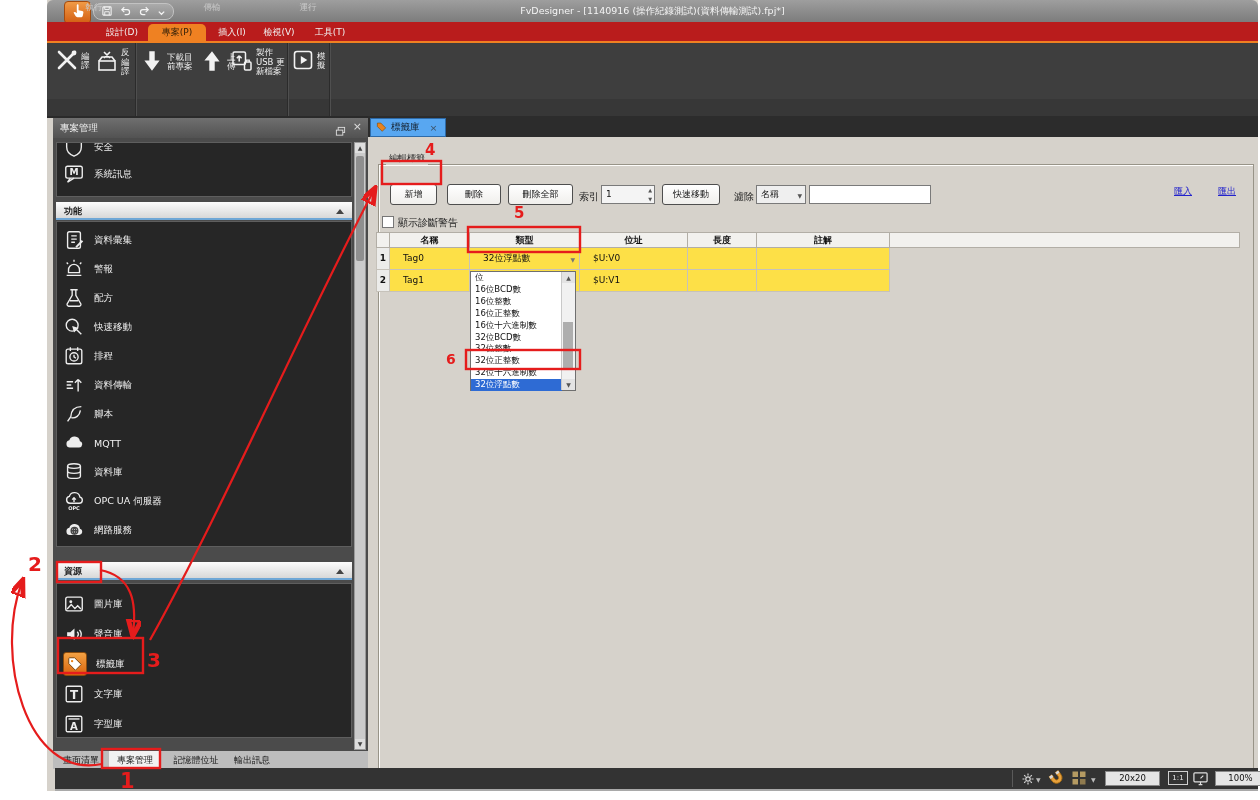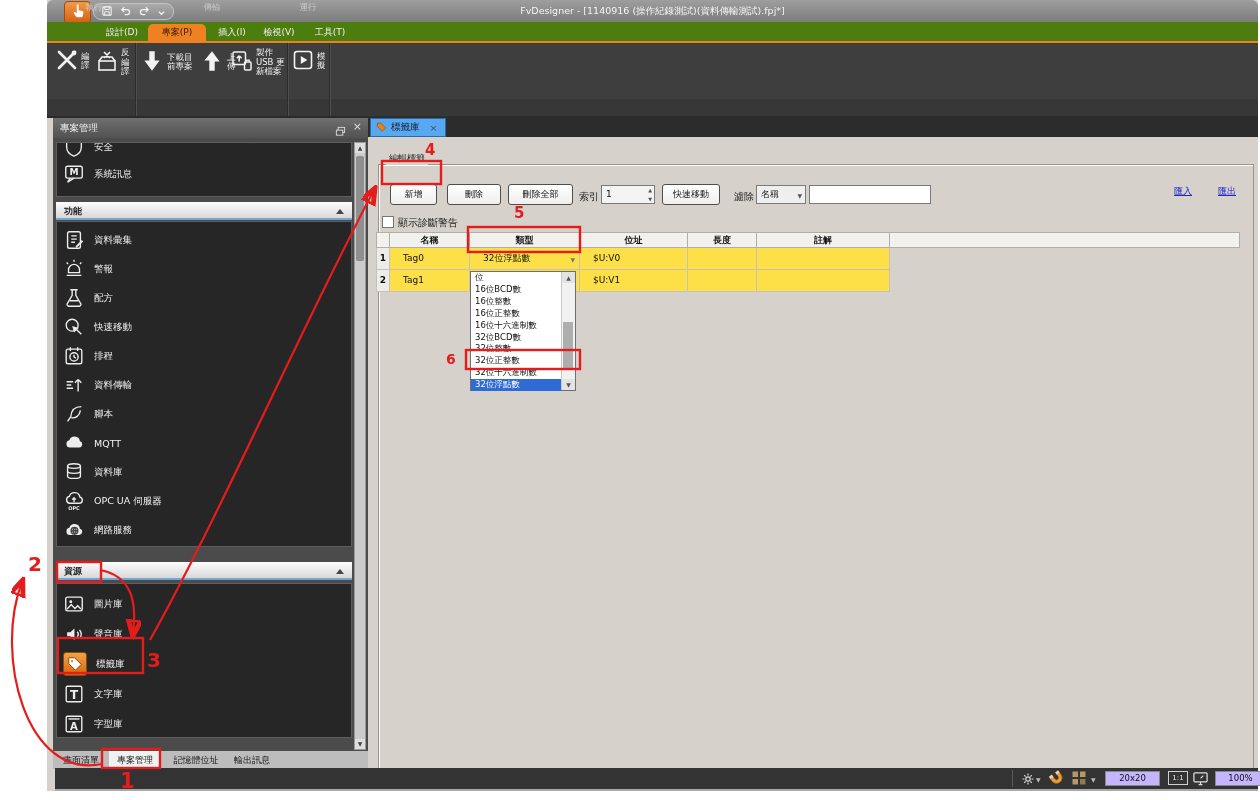--- a/index.html
+++ b/index.html
@@ -8,21 +8,21 @@
   #win{position:absolute;left:47px;top:0;width:1211px;height:791px;background:#d6d2cb}
   
   .titlebar{position:absolute;left:0;top:0;right:0;height:22px;
     background:linear-gradient(#9e9e9e,#7c7c7c);border-radius:6px 6px 0 0}
   .titletxt{position:absolute;left:0;right:0;top:5px;text-align:center;color:#f4f4f4;font-size:9.5px}
   .orb{position:absolute;left:17px;top:1px;width:25px;height:21px;border-radius:4px;
     background:linear-gradient(#f09a46,#d35f13);border:1px solid #a34a0e;display:flex;align-items:center;justify-content:center}
   .qat{position:absolute;left:46px;top:3px;height:15px;padding:0 7px;border-radius:8px;
     background:linear-gradient(#ababab,#8c8c8c);border:1px solid #c2c2c2;display:flex;align-items:center;gap:6px}
   
-  .menubar{position:absolute;left:0;top:22px;right:0;height:19px;background:#4d7c0f;border-bottom:2px solid #ef8122}
+  .menubar{position:absolute;left:0;top:22px;right:0;height:19px;background:#b91c1c;border-bottom:2px solid #ef8122}
   .mtab{position:absolute;top:2px;height:17px;line-height:17px;color:#f0f0f0;font-size:9px;text-align:center}
   .mtab.active{background:#ef8122;color:#2b1c08;border-radius:5px 5px 0 0}
   
   .ribbon{position:absolute;left:0;top:43px;right:0;height:56px;background:#3e3e3e}
   .riblabels{position:absolute;left:0;top:99px;right:0;height:17px;background:#373737;border-bottom:2px solid #2a2a2a}
   .rgl{position:absolute;top:2px;color:#c9c9c9;font-size:8.5px;width:60px;text-align:center}
   .rsep{position:absolute;top:43px;height:73px;width:1px;background:#2b2b2b;border-right:1px solid #4f4f4f}
   .rbtn{position:absolute;top:48px;display:flex;flex-direction:row;align-items:center;gap:2px;color:#f2f2f2;font-size:8.5px;line-height:9.5px;text-align:left}
   
   #panel{position:absolute;left:6px;top:118px;width:315px;height:650px;background:#4b4b4b;border-right:2px solid #9b9b9b}
@@ -37,21 +37,21 @@
   .pic svg{stroke:#ededed;fill:none;stroke-width:1.5}
   .pic.orange{background:linear-gradient(#f3a143,#d9660f);border-radius:3px;border:1px solid #8c4c0c}
   .pscroll{position:absolute;left:301px;top:24px;width:12px;height:608px;background:#cbcbcb;border:1px solid #9a9a9a;box-sizing:border-box}
   .pscroll .ar{position:absolute;left:0;width:10px;height:10px;background:#dedede;color:#444;font-size:6px;text-align:center;line-height:10px}
   .pscroll .thumb{position:absolute;left:1px;width:8px;top:13px;height:105px;background:#8f8f8f;border-radius:2px}
   .btabs{position:absolute;left:0;top:633px;width:315px;height:18px;background:#bdbdbd}
   .btab{position:absolute;top:0;height:18px;line-height:18px;font-size:9px;color:#151515;text-align:center}
   .btab.sel{background:#f1f1f1}
   
   #statusbar{position:absolute;left:8px;top:768px;right:0;height:21px;background:#333;border-bottom:2px solid #a9a9a9}
-  .sbox{position:absolute;top:3px;height:13px;background:#c4b5fd;border:1px solid #888;font-size:8.5px;text-align:center;color:#111}
+  .sbox{position:absolute;top:3px;height:13px;background:#e5e5e5;border:1px solid #888;font-size:8.5px;text-align:center;color:#111}
   
   #main{position:absolute;left:321px;top:116px;width:890px;height:652px}
   .tabstrip{position:absolute;left:0;top:0;right:0;height:21px;background:#2c2c2c}
   .doctab{position:absolute;left:2px;top:2px;width:76px;height:19px;background:#58a7f1;display:flex;align-items:center;gap:4px;
     padding-left:5px;box-sizing:border-box;font-size:9.5px;color:#14202c;border:1px solid #2d6aa8}
   .content{position:absolute;left:0;top:21px;right:0;bottom:0;background:#d6d2cb}
   .groupbox{position:absolute;left:10px;top:27px;width:874px;height:620px;border:1px solid #989488;box-shadow:inset 1px 1px 0 #fdfcfa}
   .grouplabel{position:absolute;left:18px;top:15px;background:#d6d2cb;padding:0 3px;font-size:9px;color:#222}
   .btn{position:absolute;top:47px;height:21px;background:linear-gradient(#ffffff,#f0efec);border:1px solid #4e4e4e;border-radius:3px;
     font-size:9px;color:#111;display:flex;align-items:center;justify-content:center;box-sizing:border-box}

